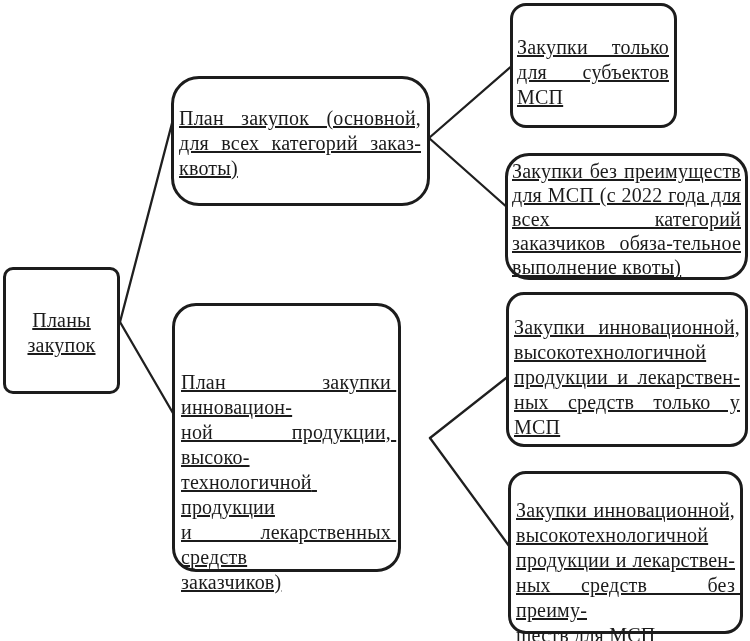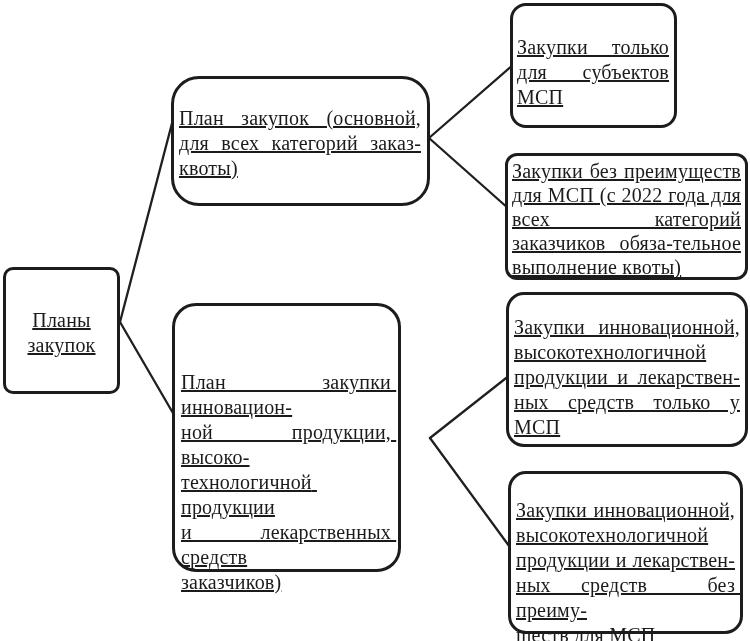--- a/index.html
+++ b/index.html
@@ -51,21 +51,21 @@
   .node.center .line,
   .node.center .line.last {
     text-align: center;
     text-align-last: center;
   }
   
   .n-root         { left: 3px;   top: 267px; width: 117px; height: 127px; padding: 38px 4px 0 4px; border-radius: 10px; }
   .n-plan-main    { left: 171px; top: 68px;  width: 259px; height: 130px; padding: 27px 6px 16px 5px; border-radius: 28px; margin-top: 8px; }
   .n-plan-innov   { left: 172px; top: 303px; width: 229px; height: 269px; padding: 64px 7px 0 6px; border-radius: 24px; }
   .n-msp-only     { left: 510px; top: 3px;   width: 167px; height: 125px; padding: 29px 5px 0 4px; border-radius: 16px; }
-  .n-no-pref      { left: 505px; top: 153px; width: 243px; height: 127px; padding: 3px 4px 0 4px;  border-radius: 12px; line-height: 24px; }
+  .n-no-pref      { left: 505px; top: 153px; width: 243px; height: 127px; padding: 3px 4px 0 4px;  border-radius: 24px; line-height: 24px; }
   .n-innov-msp    { left: 506px; top: 292px; width: 242px; height: 155px; padding: 20px 5px 0 5px; border-radius: 18px; }
   .n-innov-nopref { left: 508px; top: 471px; width: 235px; height: 163px; padding: 24px 5px 0 5px; border-radius: 18px; }
 </style>
 </head>
 <body>
 
 <div class="canvas">
 
   <svg class="connectors" viewBox="0 0 750 641" xmlns="http://www.w3.org/2000/svg">
     <line x1="120" y1="322" x2="176" y2="108"></line>

